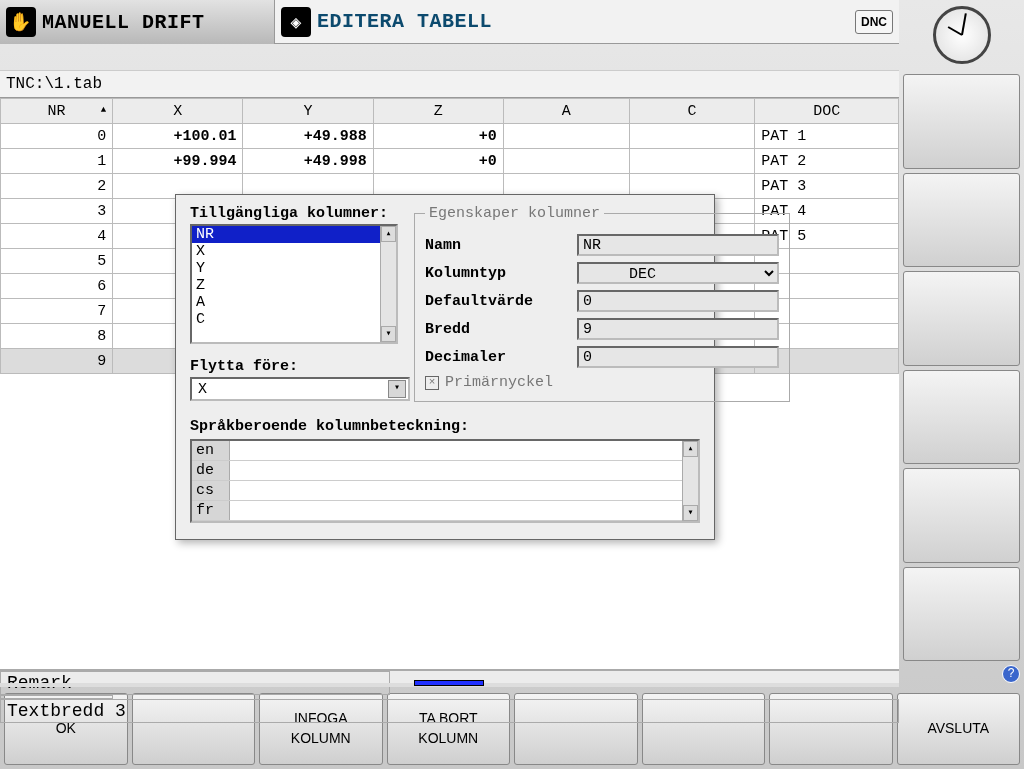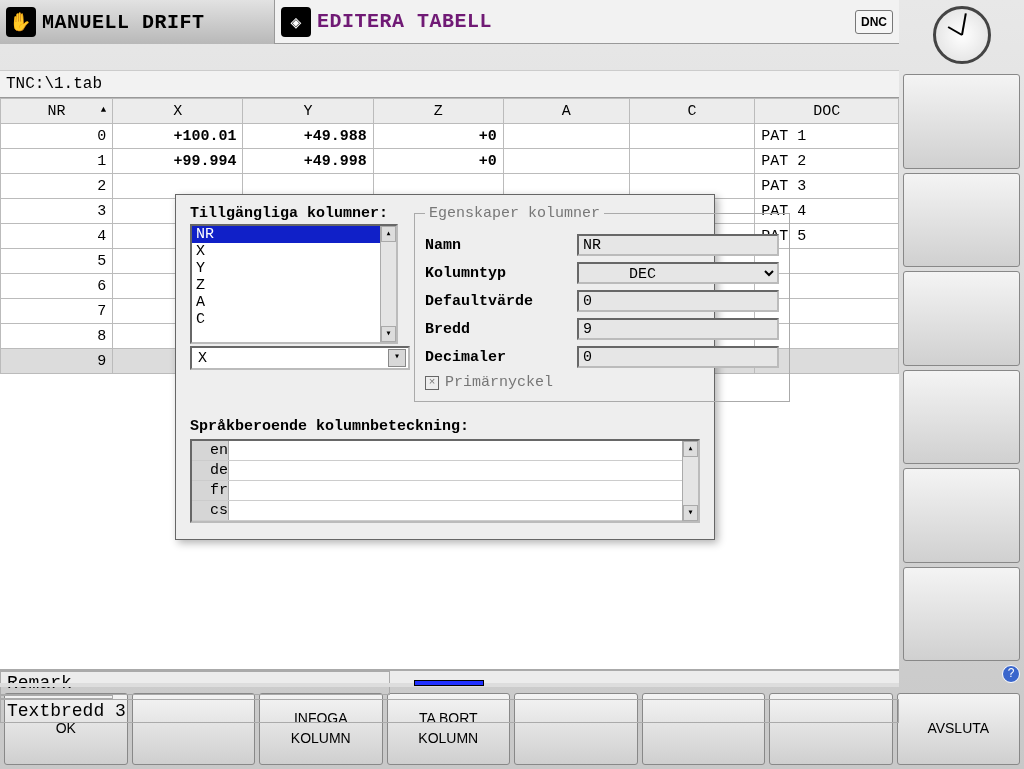--- a/index.html
+++ b/index.html
@@ -5,21 +5,21 @@
   * { box-sizing: border-box; margin: 0; padding: 0; }
   html, body { width: 1024px; height: 769px; overflow: hidden; font-family: "Courier New", monospace; }
   body { background: linear-gradient(to bottom, #e8e8e8, #c8c8c8); display: flex; flex-direction: column; }
 
   .topbar { display: flex; align-items: flex-start; height: 70px; }
   .mode-tab { display: flex; align-items: center; gap: 6px; height: 44px; padding: 4px 12px 4px 6px; }
   .mode-tab.primary { background: linear-gradient(to bottom, #e2e2e2, #b8b8b8); width: 275px; border-right: 1px solid #999; }
   .mode-tab.secondary { background: #f2f2f2; border-bottom: 1px solid #999; }
   .mode-icon { width: 30px; height: 30px; background: #000; border-radius: 4px; display: flex; align-items: center; justify-content: center; color: #fff; font-size: 18px; }
   .mode-label { font-size: 20px; font-weight: bold; letter-spacing: 0.5px; }
-  .mode-label.blue { color: #701a75; }
+  .mode-label.blue { color: #0c4a6e; }
   .top-spacer { flex: 1; background: #f2f2f2; height: 44px; border-bottom: 1px solid #999; display:flex; align-items:center; justify-content:flex-end; padding-right:6px;}
   .dnc-btn { background: #f6f6f6; border: 1px solid #777; border-radius:3px; font-size: 12px; font-weight:bold; padding: 4px 5px; font-family: sans-serif; }
   .clock-box { width: 125px; height: 70px; display:flex; align-items:center; justify-content:center; }
   .clock { width: 58px; height: 58px; border: 3px solid #444; border-radius: 50%; position: relative; background: radial-gradient(#fff, #ddd); }
   .clock::before { content:""; position:absolute; left:50%; top:50%; width:2px; height:22px; background:#000; transform-origin: bottom; transform: translate(-50%,-100%) rotate(10deg);}
   .clock::after { content:""; position:absolute; left:50%; top:50%; width:2px; height:16px; background:#000; transform-origin: bottom; transform: translate(-50%,-100%) rotate(300deg);}
 
   .body-row { display:flex; flex:1; min-height:0;}
   .work { flex:1; display:flex; flex-direction:column; background:#bef264; border-top:1px solid #ccc; position:relative;}
   .right-softkeys { width: 125px; display:flex; flex-direction:column; gap:4px; padding:4px; }
@@ -74,21 +74,21 @@
   .chk { display:flex; align-items:center; gap:6px; color:#777; margin-top:4px;}
   .chkbox { width:14px; height:14px; border:1px solid #666; display:inline-flex; align-items:center; justify-content:center; font-size:11px; line-height:1; }
 
   .move-label { font-weight:bold; margin-top:14px;}
   .combo { border:2px inset #bbb; background:#fff; width:220px; height:24px; display:flex; align-items:center; justify-content:space-between; padding:0 2px 0 6px; margin-top:2px;}
   .combo .cbtn { width:18px; height:18px; background:#d8d8d8; border:1px solid #888; font-size:10px; text-align:center;}
 
   .lang-label { font-weight:bold; margin-top:16px; margin-bottom:4px;}
   .lang-table { border:2px inset #bbb; background:#fff; width:100%; position:relative;}
   .lang-table .lrow { display:flex; border-bottom:1px solid #ccc;}
-  .lang-table .lcode { width:30px; background:#d6d6d6; border-right:1px solid #aaa; padding:1px 18px;}
+  .lang-table .lcode { width:38px; background:#d6d6d6; border-right:1px solid #aaa; padding:1px 4px;}
   .lang-table .lval { flex:1; padding:1px 4px;}
   .lang-table .sb { position:absolute; right:0; top:0; width:16px; height:100%; background:#e4e4e4; border-left:1px solid #aaa;}
   .lang-table .sb .up,.lang-table .sb .dn{height:16px;text-align:center;font-size:10px;background:#ddd;border:1px solid #aaa;}
   .lang-table .sb .dn{position:absolute;bottom:0;width:100%;}
 </style>
 </head>
 <body>
 
 <div class="topbar">
   <div class="mode-tab primary">
@@ -230,20 +230,21 @@
                     <div class="item">Y</div>
                     <div class="item">Z</div>
                     <div class="item">A</div>
                     <div class="item">C</div>
                   </div>
                 <div class="sb">
                   <div class="up">▴</div>
                   <div class="dn">▾</div>
                 </div>
               </div>
+              <div class="move-label">Flytta före:</div>
               <div class="combo">
                 <span>X</span>
                 <div class="cbtn">▾</div>
               </div>
             </div>
             <fieldset class="props">
               <legend>Egenskaper kolumner</legend>
               <div class="prow">
                 <label>Namn</label>
                 <input class="inp" value="NR" style="">
@@ -278,25 +279,25 @@
             <div id="lang-rows">
                 <div class="lrow">
                   <div class="lcode">en</div>
                   <div class="lval"></div>
                 </div>
                 <div class="lrow">
                   <div class="lcode">de</div>
                   <div class="lval"></div>
                 </div>
                 <div class="lrow">
+                  <div class="lcode">cs</div>
+                  <div class="lval"></div>
+                </div>
+                <div class="lrow">
                   <div class="lcode">fr</div>
-                  <div class="lval"></div>
-                </div>
-                <div class="lrow">
-                  <div class="lcode">cs</div>
                   <div class="lval"></div>
                 </div>
               </div>
             <div class="sb">
               <div class="up">▴</div>
               <div class="dn">▾</div>
             </div>
           </div>
         </div>
       </div>

